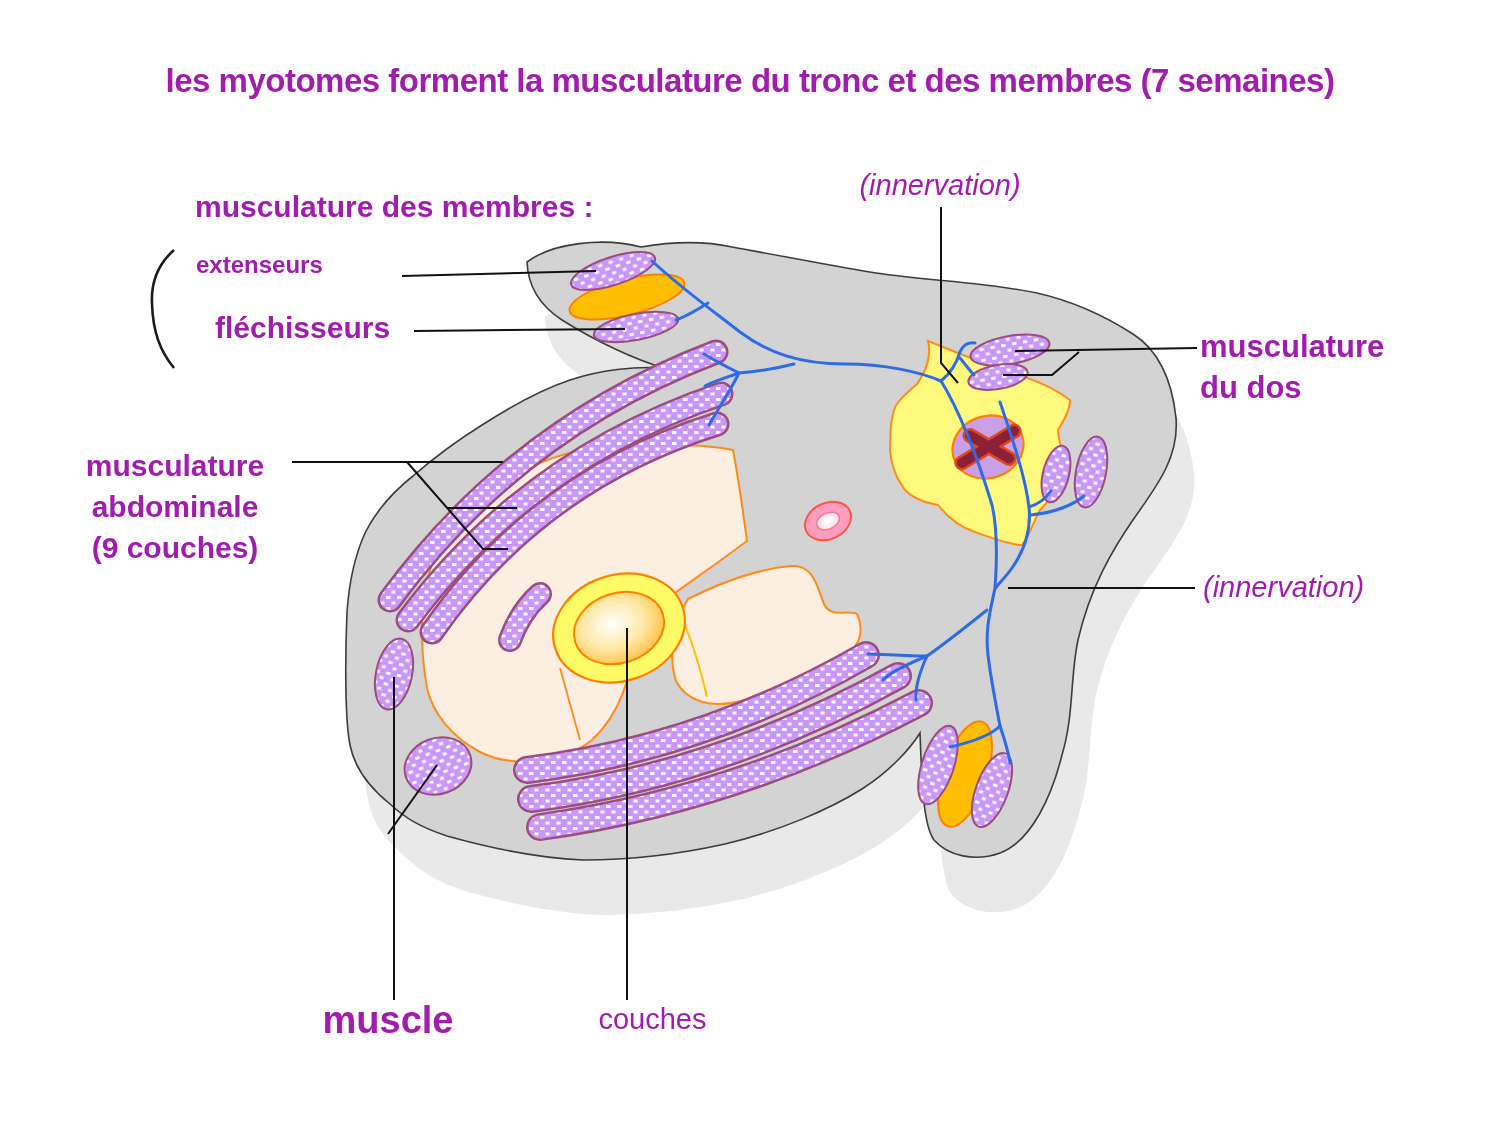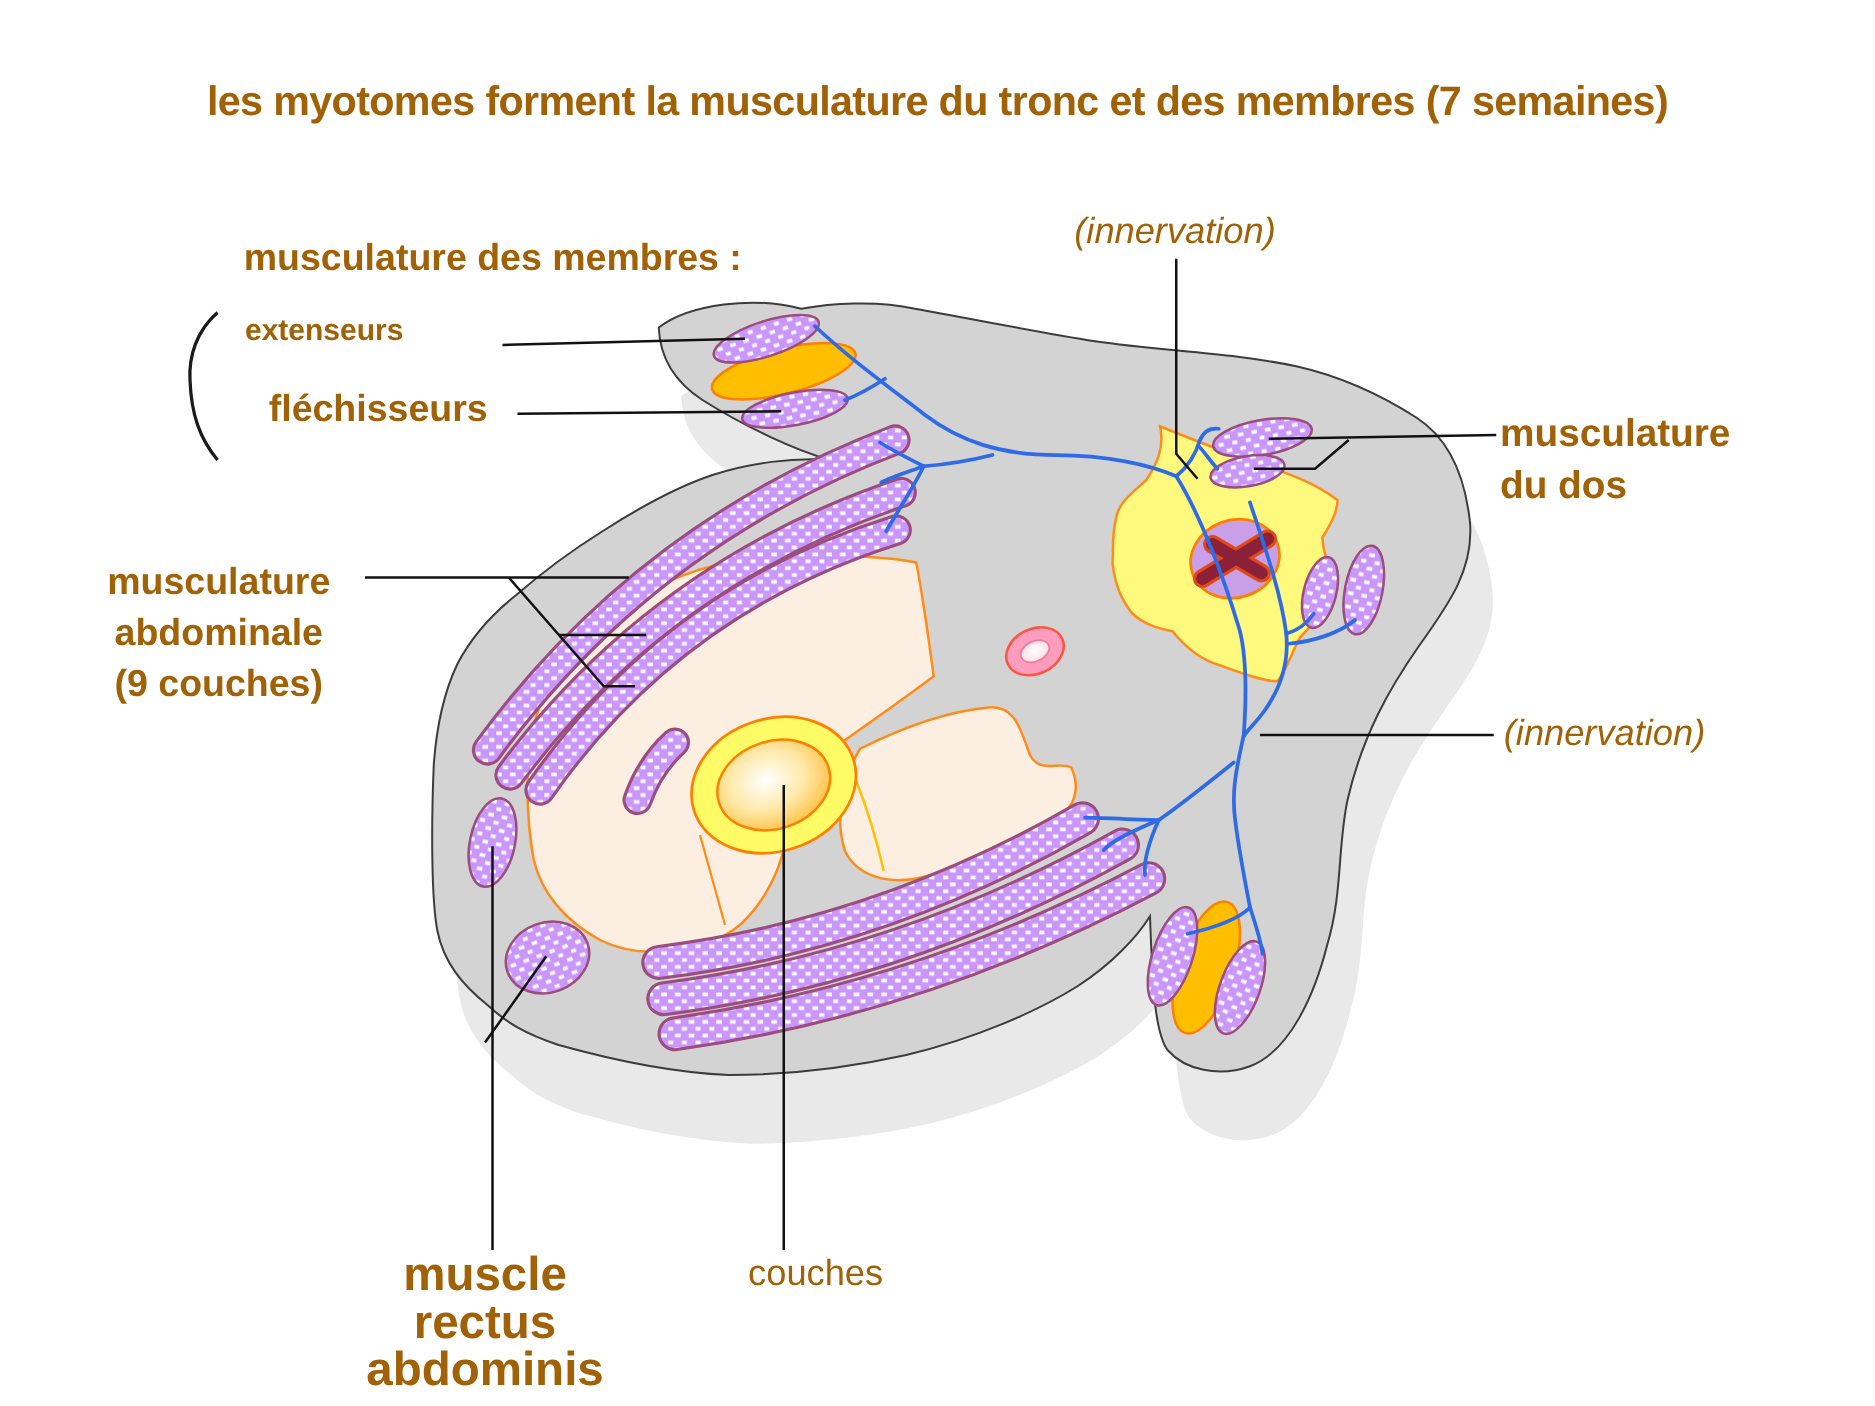--- a/index.html
+++ b/index.html
@@ -1,19 +1,19 @@
 <!DOCTYPE html>
 <html><head>
 <meta charset="utf-8">
 <style>
   html,body{margin:0;padding:0;background:#ffffff;}
   #stage{position:relative;width:1500px;height:1125px;background:#ffffff;overflow:hidden;
          font-family:"Liberation Sans", sans-serif;color:#111;}
   #stage svg{position:absolute;left:0;top:0;}
-  .lbl{position:absolute;white-space:nowrap;color:#a16207;}
+  .lbl{position:absolute;white-space:nowrap;color:#a21caf;}
   .b{font-weight:bold;}
   .i{font-style:italic;}
   .title{left:0;top:62px;width:1500px;text-align:center;font-size:33px;font-weight:bold;letter-spacing:-0.5px;}
   .membres{left:195px;top:190px;font-size:30px;}
   .innerv-top{left:770px;top:169px;width:340px;text-align:center;font-size:29px;}
   .extenseurs{left:196px;top:251px;font-size:24px;}
   .flechisseurs{left:191px;top:311px;font-size:30px;margin-left:24px;}
   .abdo{left:50px;top:445px;width:250px;text-align:center;font-size:30px;line-height:41px;white-space:normal;}
   .dos{left:1200px;top:326px;font-size:31px;line-height:41px;white-space:normal;}
   .innerv-right{left:1203px;top:571px;font-size:29px;}
@@ -217,17 +217,16 @@
   <div>abdominale</div>
   <div>(9 couches)</div>
 </div>
 <div class="lbl dos b">
   <div>musculature</div>
   <div>du dos</div>
 </div>
 <div class="lbl innerv-right i">(innervation)</div>
 <div class="lbl rectus b">
   <div>muscle</div>
-  <div>rectus abdominis</div>
 </div>
 <div class="lbl intestin">couches</div>
 
 </div>
 
 </body></html>

